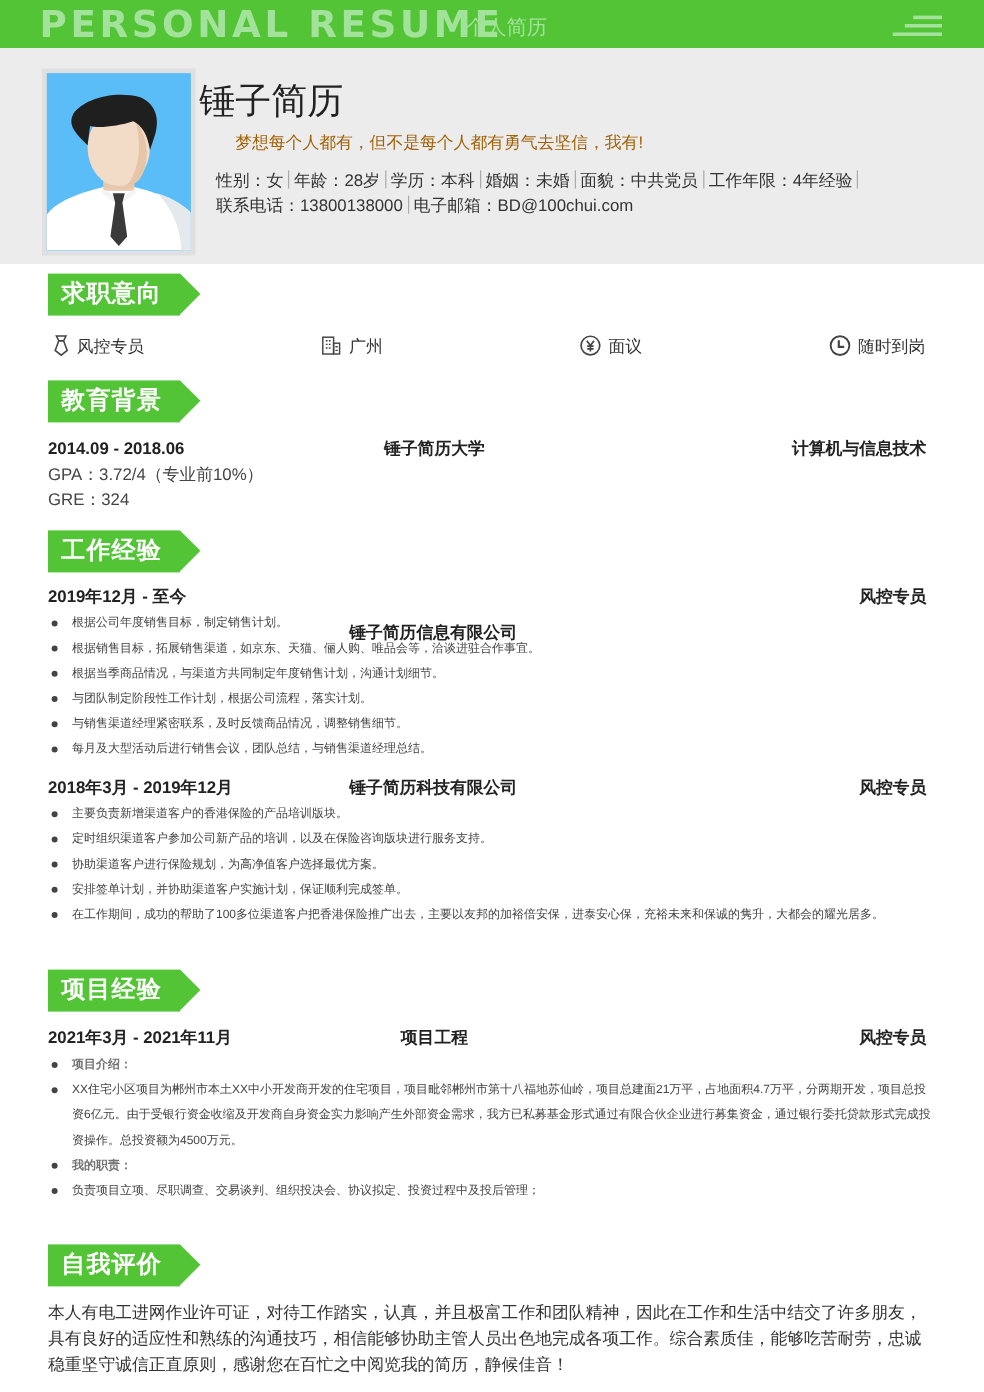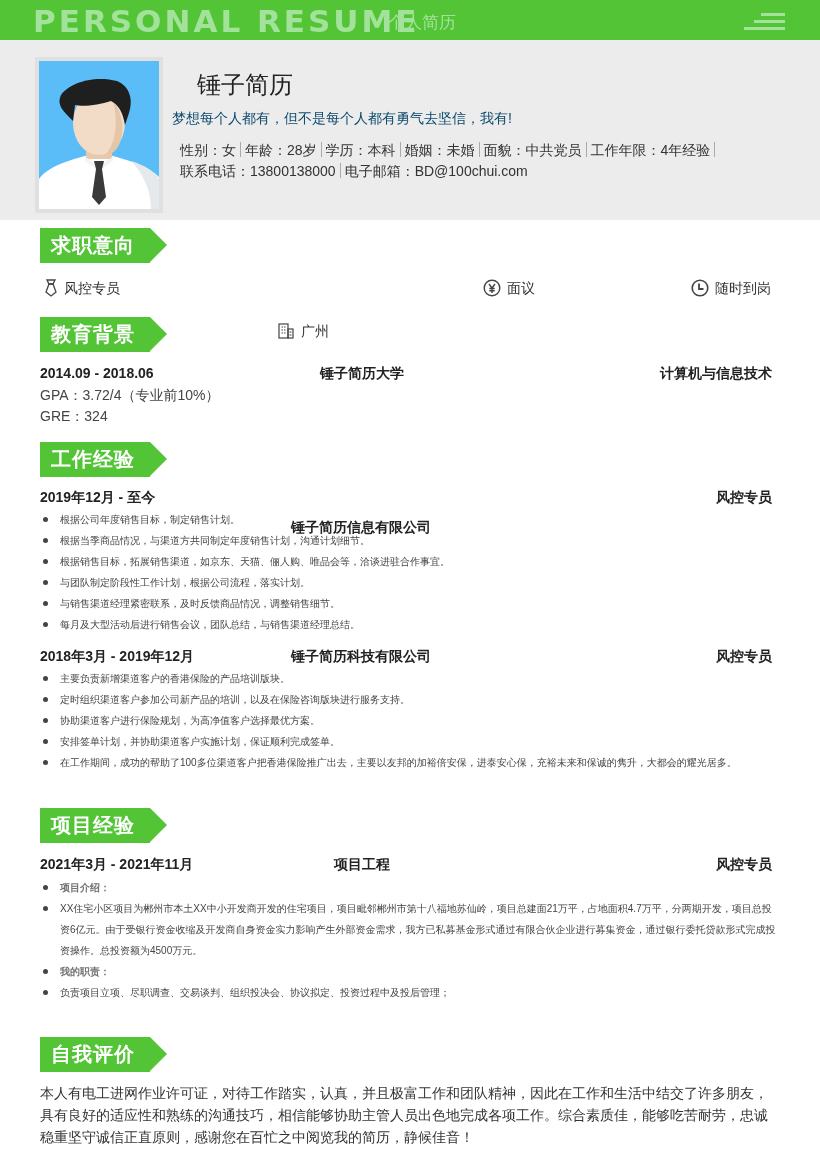--- a/index.html
+++ b/index.html
@@ -11,22 +11,22 @@
   .topbar .cn { position: absolute; left: 388px; top: 12px; font-size: 17px; color: #a3e29a; line-height: 22px; }
   .menu-icon { position: absolute; left: 740px; top: 13px; width: 46px; height: 18px; cursor: pointer; }
   .menu-icon span { position: absolute; right: 1px; height: 3px; background: #a3e29a; }
   .menu-icon span:nth-child(1) { top: 0; width: 24px; }
   .menu-icon span:nth-child(2) { top: 7px; width: 31px; }
   .menu-icon span:nth-child(3) { top: 14px; width: 41px; }
 
   .header { position: absolute; left: 0; top: 40px; width: 820px; height: 180px; background: #ececec; }
   .photo-frame { position: absolute; left: 35px; top: 17px; width: 128px; height: 156px; background: #e0e0e0; padding: 4px; }
   .photo { width: 120px; height: 148px; background: #5bbdf7; position: relative; overflow: hidden; }
-  .name { position: absolute; left: 197px; top: 26px; font-size: 24px; color: #222; line-height: 38px; }
-  .motto { position: absolute; left: 172px; top: 68px; font-size: 14px; color: #0c4a6e; line-height: 20px; }
+  .name { position: absolute; left: 166px; top: 26px; font-size: 30px; color: #222; line-height: 38px; }
+  .motto { position: absolute; left: 196px; top: 68px; font-size: 14px; color: #a16207; line-height: 20px; }
   .info { position: absolute; left: 180px; top: 100px; font-size: 14px; color: #333; line-height: 21px; width: 600px; }
   .info .row { white-space: nowrap; }
   .info .sep { display: inline-block; width: 1px; height: 15px; background: #aaa; margin: 0 4px; vertical-align: -2px; }
 
   .sec-title { position: absolute; left: 40px; height: 39px; width: 127px; }
   .sec-title .box { position: absolute; left: 0; top: 0; width: 110px; height: 35px; background: #52c435; }
   .sec-title .arrow { position: absolute; left: 110px; top: 0; width: 0; height: 0; border-top: 17.5px solid transparent; border-bottom: 17.5px solid transparent; border-left: 17px solid #52c435; }
   .sec-title .label { position: absolute; left: 11px; top: 5px; font-size: 20px; font-weight: bold; color: #fff; line-height: 25px; letter-spacing: 1px; }
 
   .intent { position: absolute; top: 278px; left: 40px; width: 740px; height: 22px; font-size: 14px; color: #333; }
@@ -94,21 +94,21 @@
   <div class="label">求职意向</div>
 </div>
 <div class="intent">
   <div class="it" style="left:4px;">
     <svg width="14" height="18" viewBox="0 0 14 18">
       <path d="M3 1 L11 1 L9 5 L5 5 Z" fill="none" stroke="#444" stroke-width="1.3"></path>
       <path d="M5 5 L9 5 L12 13 L7 17 L2 13 Z" fill="none" stroke="#444" stroke-width="1.3"></path>
     </svg>
     <span>风控专员</span>
   </div>
-  <div class="it" style="left:238px;margin-top:43px;">
+  <div class="it" style="left:228px;">
     <svg width="17" height="16" viewBox="0 0 17 16">
       <rect x="1" y="1" width="9" height="14" fill="none" stroke="#444" stroke-width="1.2"></rect>
       <rect x="10" y="6" width="5" height="9" fill="none" stroke="#444" stroke-width="1.2"></rect>
       <path d="M3.5 4 h1.5 M6 4 h1.5 M3.5 7 h1.5 M6 7 h1.5 M3.5 10 h1.5 M6 10 h1.5 M11.5 9 h2 M11.5 12 h2" stroke="#444" stroke-width="1.2"></path>
     </svg>
     <span>广州</span>
   </div>
   <div class="it" style="left:443px;align-items:center;">
     <svg width="18" height="18" viewBox="0 0 18 18">
       <circle cx="9" cy="9" r="7.8" fill="none" stroke="#444" stroke-width="1.4"></circle>
@@ -144,22 +144,22 @@
   <div class="label">工作经验</div>
 </div>
 
 <div class="row3" style="top:487px;">
   <span class="c1">2019年12月 - 至今</span>
   <span class="c2" style="left:251px;margin-top:30px;">锤子简历信息有限公司</span>
   <span class="c3">风控专员</span>
 </div>
 <ul class="bullets" style="top:509px;">
   <li>根据公司年度销售目标，制定销售计划。</li>
+  <li>根据销售目标，拓展销售渠道，如京东、天猫、俪人购、唯品会等，洽谈进驻合作事宜。</li>
   <li>根据当季商品情况，与渠道方共同制定年度销售计划，沟通计划细节。</li>
-  <li>根据销售目标，拓展销售渠道，如京东、天猫、俪人购、唯品会等，洽谈进驻合作事宜。</li>
   <li>与团队制定阶段性工作计划，根据公司流程，落实计划。</li>
   <li>与销售渠道经理紧密联系，及时反馈商品情况，调整销售细节。</li>
   <li>每月及大型活动后进行销售会议，团队总结，与销售渠道经理总结。</li>
 </ul>
 
 <div class="row3" style="top:646px;">
   <span class="c1">2018年3月 - 2019年12月</span>
   <span class="c2" style="left:251px;">锤子简历科技有限公司</span>
   <span class="c3">风控专员</span>
 </div>

